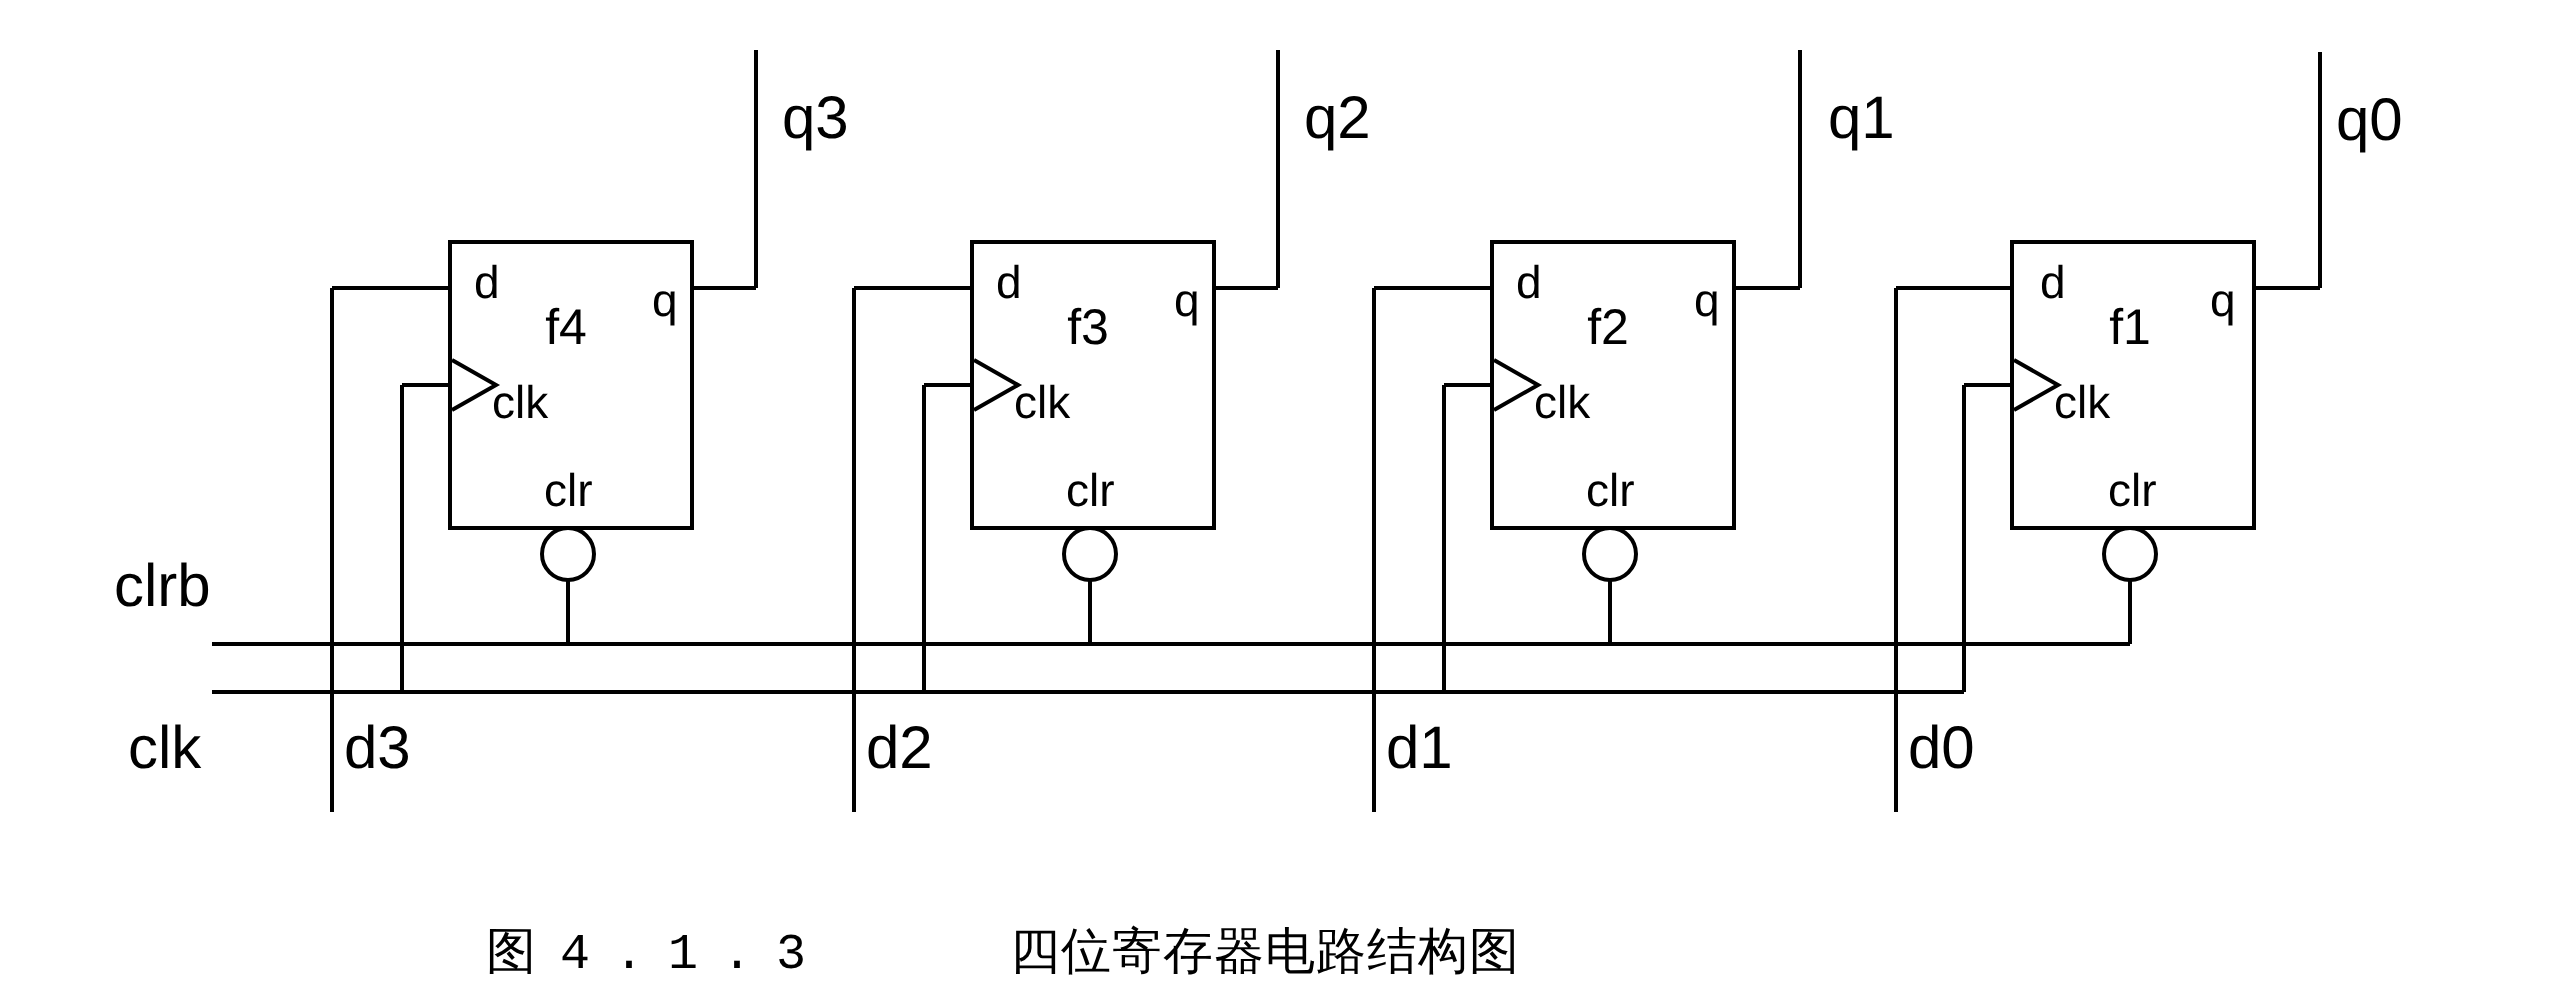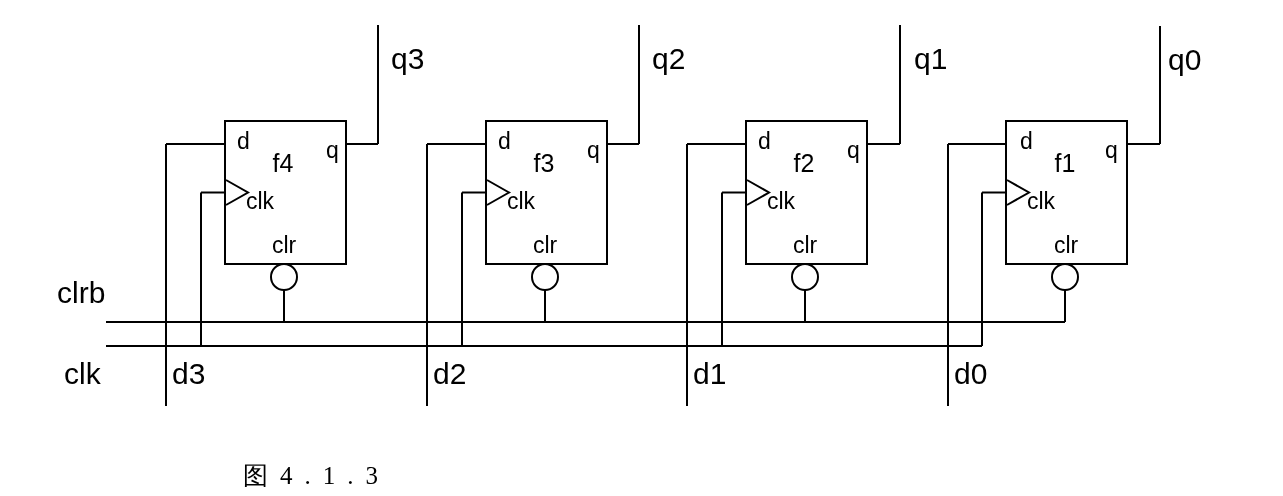--- a/index.html
+++ b/index.html
@@ -41,21 +41,21 @@
   }
   text.pin  { font-size: 23px; }
   text.ffname { font-size: 25px; text-anchor: middle; }
   text.sig  { font-size: 30px; }
   .caption {
     position: absolute;
     left: 0;
     top: 455px;
     width: 1165px;
     height: 36px;
-    font-family: Liberation Serif, serif;
+    font-family: Liberation Mono, monospace;
     color: #000000;
   }
   .caption .cap-num {
     position: absolute;
     left: 243px;
     top: 4px;
     font-size: 25px;
     letter-spacing: 12px;
     white-space: nowrap;
   }
@@ -158,15 +158,16 @@
       <text class="pin" x="21" y="209">clk</text>
       <text class="pin" x="48" y="253">clr</text>
       <text class="sig" x="162" y="70">q0</text>
       <text class="sig" x="-52" y="384">d0</text>
     </g>
 
   </svg>
 
   <div class="caption">
     <span class="cap-num">图4.1.3</span>
+    <span class="cap-title">四位寄存器电路结构图</span>
   </div>
 
 </div>
 
 </body></html>

